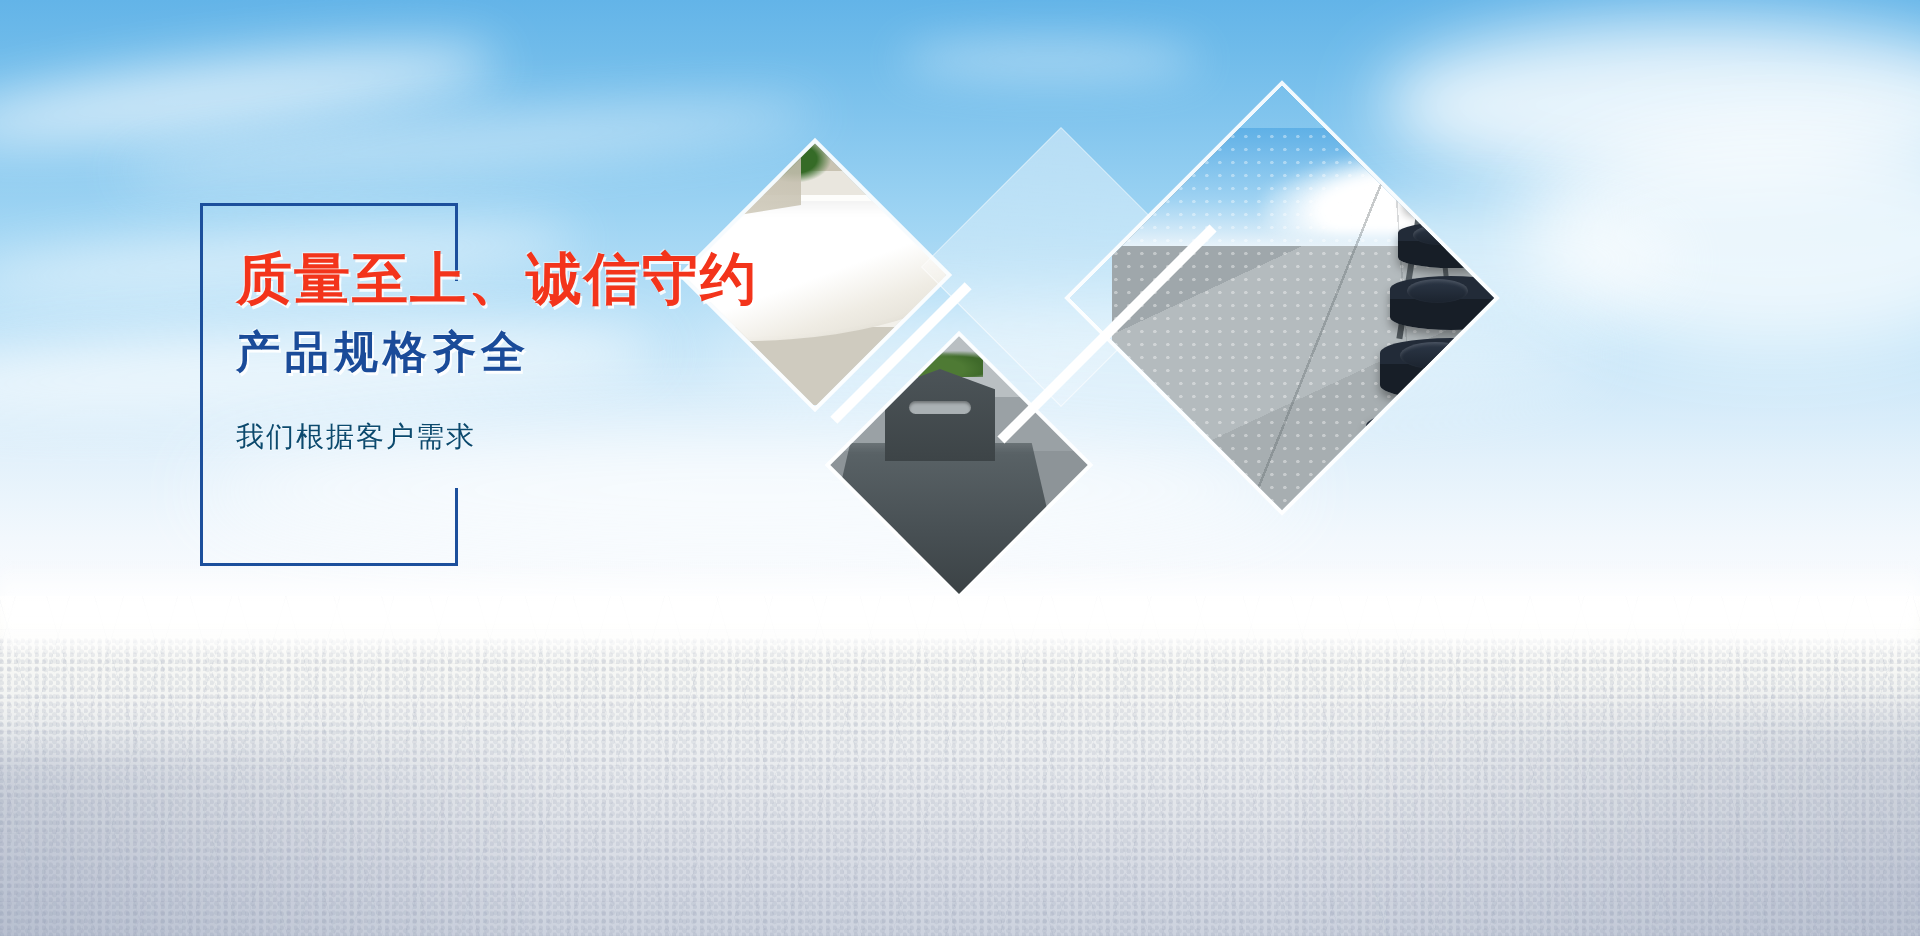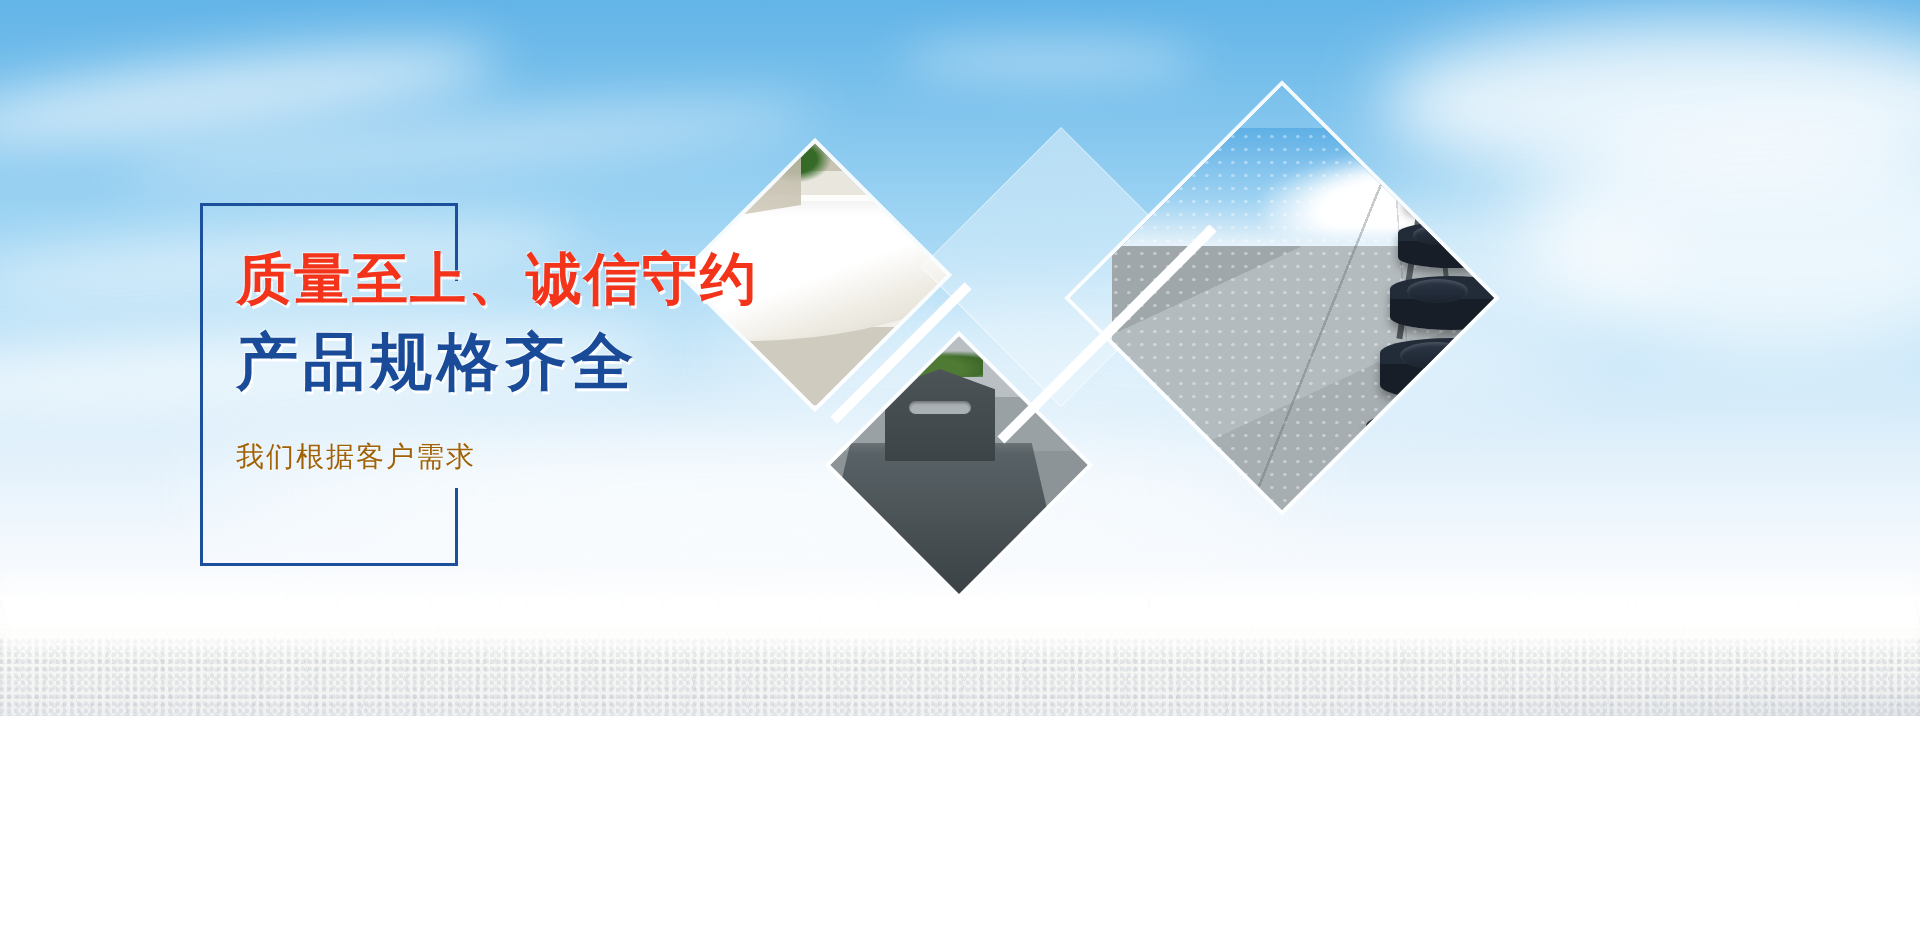--- a/index.html
+++ b/index.html
@@ -1,20 +1,20 @@
 <!DOCTYPE html>
 <html><head>
 <meta charset="utf-8">
 <style>
   html,body{margin:0;padding:0;background:#fff;}
   body{font-family:"Liberation Sans","DejaVu Sans",sans-serif;}
 
   .banner{
     position:relative;
-    width:1920px;height:716px;
+    width:1920px;height:936px;
     overflow:hidden;
     background:#bfe0f5;
   }
 
   
   .sky{
     position:absolute;left:0;top:0;width:1920px;height:640px;
     background:
       linear-gradient(to bottom,
         #63b4e8 0%,
@@ -98,27 +98,27 @@
 
   .text-block{position:absolute;left:236px;top:248px;width:900px;}
 
   .headline-red{
     font-size:56px;font-weight:bold;color:#f3341b;letter-spacing:2px;
     line-height:1.1;white-space:nowrap;
     text-shadow:2px 3px 0 rgba(255,255,255,.85), -1px -1px 0 rgba(255,255,255,.55);
     margin:0 0 18px 0;
   }
   .headline-blue{
-    font-size:62px;font-weight:bold;color:#1a4b99;letter-spacing:5px;
+    font-size:44px;font-weight:bold;color:#1a4b99;letter-spacing:5px;
     line-height:1.1;white-space:nowrap;
     text-shadow:2px 3px 0 rgba(255,255,255,.9), -1px -1px 0 rgba(255,255,255,.6);
     margin:0 0 36px 0;
   }
   .sub-line{
-    font-size:28px;color:#a16207;letter-spacing:2px;line-height:1.75;
+    font-size:28px;color:#0c4a6e;letter-spacing:2px;line-height:1.75;
     white-space:nowrap;margin:0;
     text-shadow:0 1px 0 rgba(255,255,255,.7);
   }
 
   
   .diamonds{position:absolute;left:700px;top:140px;width:820px;height:460px;}
 
   .dia{
     position:absolute;
     transform:rotate(45deg);

